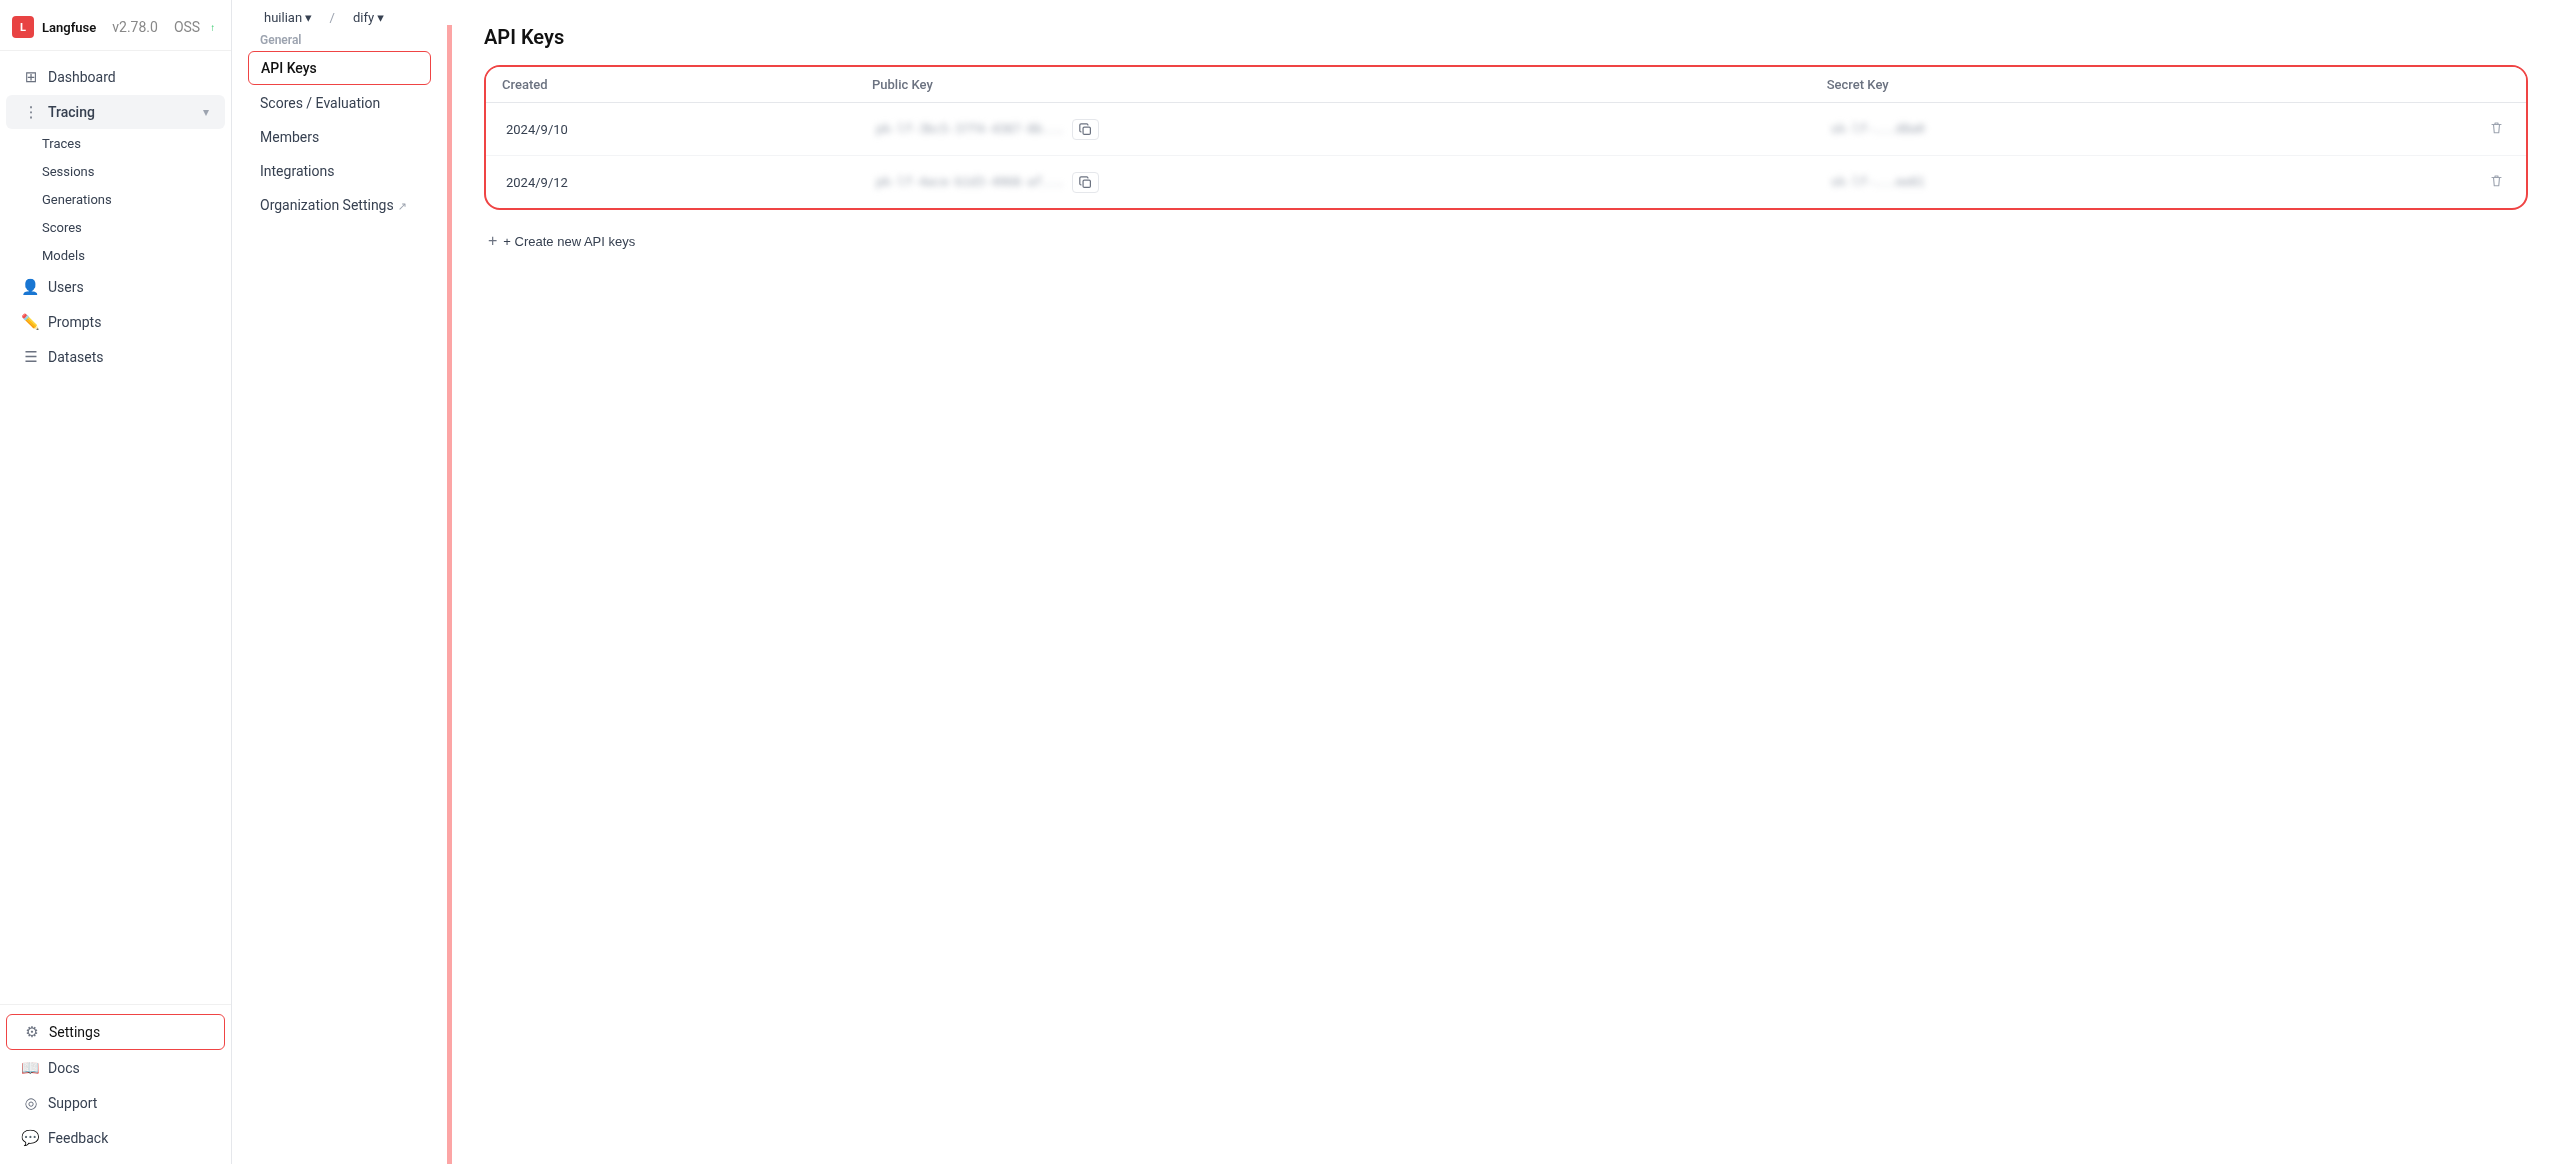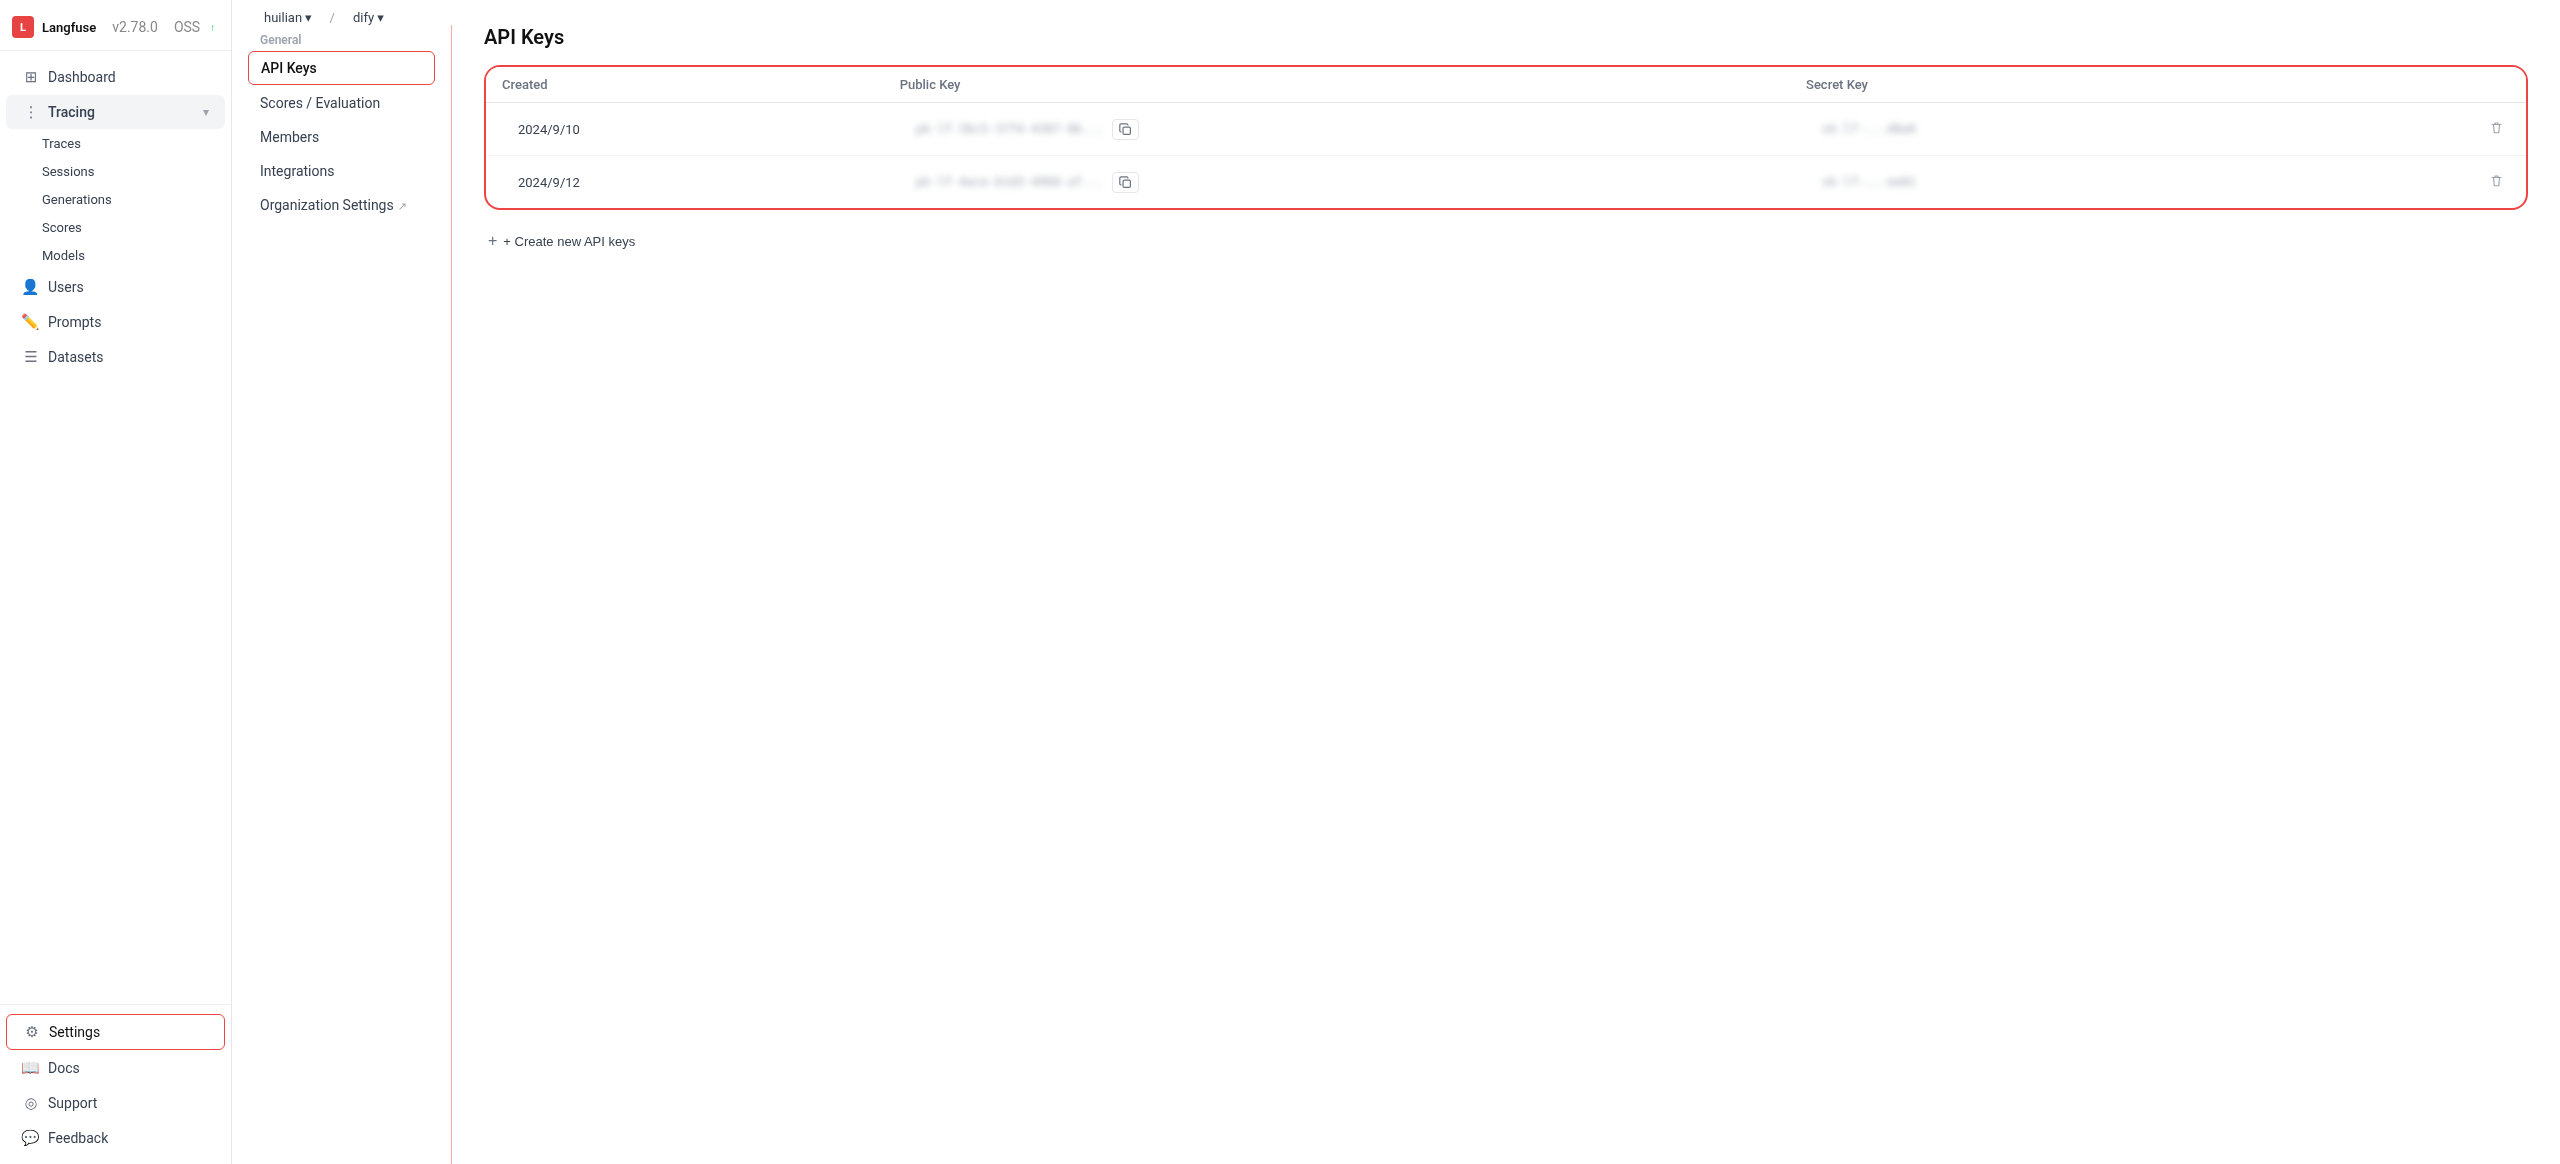--- a/index.html
+++ b/index.html
@@ -58,21 +58,21 @@
       padding: 4px 32px 20px 32px;
       font-size: 24px; font-weight: 700; color: #111;
     }
 
     .content-area { flex: 1; display: flex; overflow: hidden; }
 
     
     .settings-nav {
       width: 220px; min-width: 220px;
       padding: 0 16px;
-      border-right: 1px solid #fca5a5;
+      border-right: 5px solid #fca5a5;
     }
     .settings-nav-item {
       display: block; padding: 8px 12px; border-radius: 6px;
       font-size: 14px; color: #374151; cursor: pointer; margin-bottom: 2px;
       text-decoration: none;
     }
     .settings-nav-item.active-red {
       border: 1.5px solid #ef4444; background: #fff; color: #111; font-weight: 500;
     }
     .settings-nav-group { font-size: 12px; color: #9ca3af; font-weight: 600; padding: 8px 12px 4px; text-transform: none; letter-spacing: 0; }
@@ -93,21 +93,21 @@
       border-radius: 16px;
       overflow: hidden;
       margin-bottom: 16px;
     }
     .api-table { width: 100%; border-collapse: collapse; }
     .api-table th {
       text-align: left; font-size: 13px; font-weight: 500; color: #6b7280;
       padding: 10px 16px; border-bottom: 1px solid #e5e7eb; background: #fff;
     }
     .api-table td {
-      padding: 14px 32px; border-bottom: 1px solid #f3f4f6;
+      padding: 14px 20px; border-bottom: 1px solid #f3f4f6;
       font-size: 13px; color: #374151; vertical-align: middle;
     }
     .api-table tr:last-child td { border-bottom: none; }
     .key-cell { display: flex; align-items: center; gap: 8px; }
     .key-text { font-family: monospace; font-size: 12px; color: #374151; }
     .key-blurred { color: #9ca3af; filter: blur(3px); user-select: none; }
     .copy-btn {
       padding: 3px 6px; border: 1px solid #e5e7eb; border-radius: 4px;
       background: #fff; cursor: pointer; color: #6b7280; font-size: 12px;
       display: flex; align-items: center;

